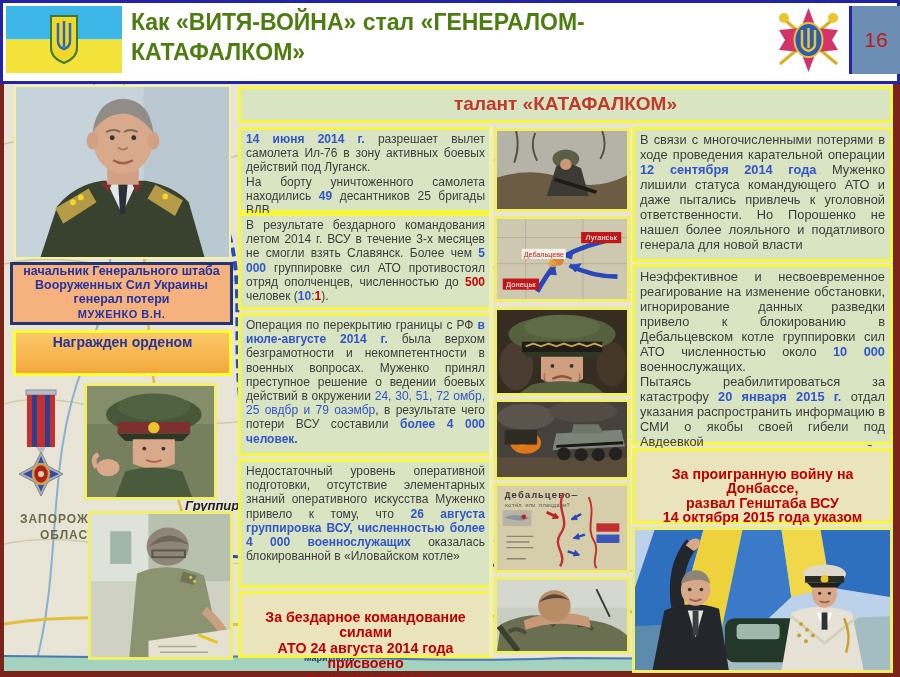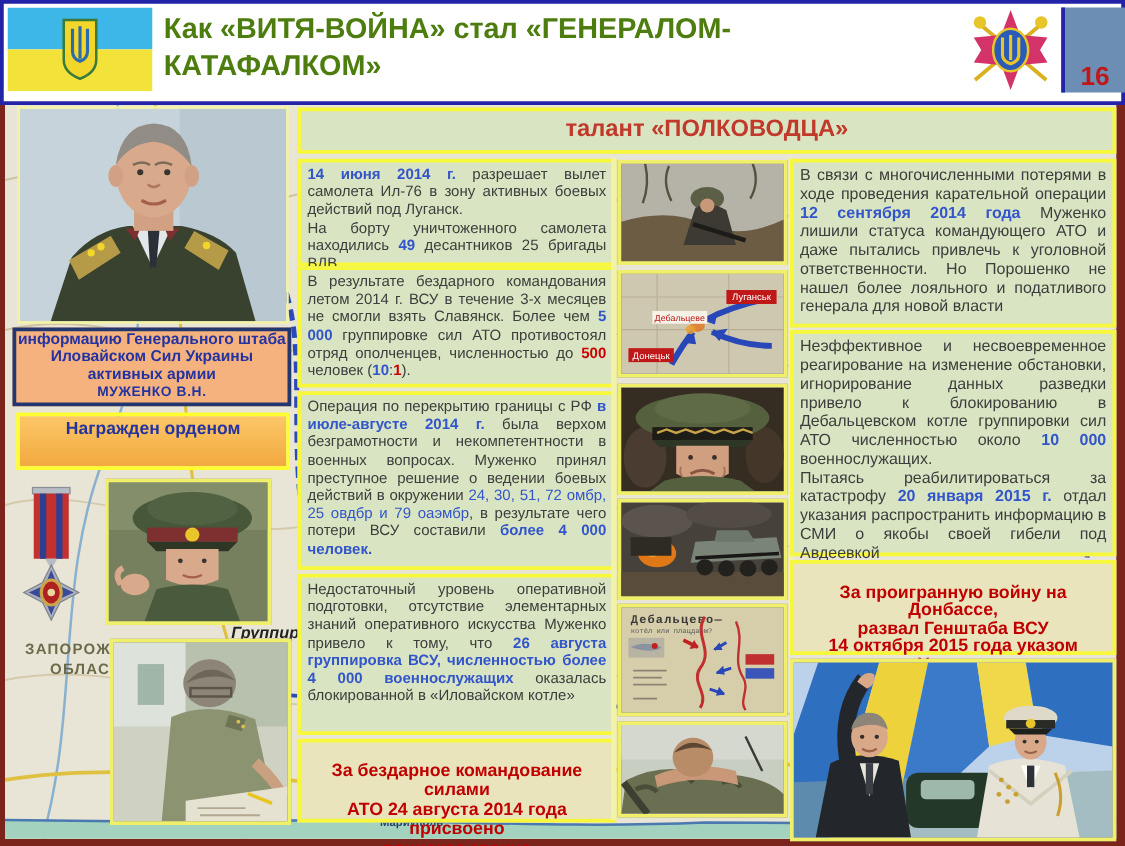--- a/index.html
+++ b/index.html
@@ -10,21 +10,21 @@
 
   
   .header{left:0;top:0;width:900px;height:84px;background:#ffffff;
           border:3px solid #2323a8;box-sizing:border-box;}
   .flag{left:3px;top:3px;width:116px;height:67px;}
   .page-title{left:128px;top:5px;width:636px;height:70px;color:#4d7c0f;font-weight:bold;
               font-size:23px;line-height:1.3;text-align:left;white-space:pre-line;}
   .emblem{left:767px;top:3px;width:77px;height:68px;background:#fff;}
   .pagebox{left:846px;top:3px;width:51px;height:68px;background:#6c8eb4;
            border-left:3px solid #2323a8;box-sizing:border-box;color:#c01818;
-           font-size:21px;font-weight:bold;display:flex;align-items:flex-end;justify-content:center;}
+           font-size:21px;font-weight:normal;display:flex;align-items:center;justify-content:center;}
 
   
   .mapbg{left:4px;top:84px;width:889px;height:587px;background:#e9e5d6;}
   .maplabel{position:absolute;color:#6b6b4a;font-weight:bold;letter-spacing:1px;font-size:12px;}
   .lbl-grup{color:#222;font-style:italic;font-weight:bold;font-size:13px;letter-spacing:0;}
   .lbl-city{color:#27406b;font-size:9px;font-weight:bold;letter-spacing:0;}
 
   
   .tblock{position:absolute;left:238px;width:255px;background:#d9e5c2;border:3px solid #f7f73c;
           box-sizing:border-box;padding:2px 5px;font-size:12px;line-height:14.2px;
@@ -39,22 +39,22 @@
 
   
   .portrait{left:14px;top:85px;width:217px;height:174px;border:2px solid #f3f3a2;box-sizing:border-box;}
   .caption{left:10px;top:262px;width:223px;height:63px;background:#f5b27f;border:3px solid #23366e;
            box-sizing:border-box;color:#2433a0;font-weight:bold;text-align:center;
            display:flex;flex-direction:column;justify-content:center;}
   .caption .c-sm{font-size:12.5px;line-height:14px;}
   .caption .c-lg{font-size:11px;line-height:17px;letter-spacing:.5px;}
   .award{left:13px;top:330px;width:219px;height:46px;background:linear-gradient(#fcc768,#f2a93e);
          border:3px solid #ffff30;box-sizing:border-box;color:#2433a0;font-weight:bold;
-         font-size:14px;line-height:18px;text-align:center;display:flex;flex-direction:row;
-         justify-content:center;}
+         font-size:14px;line-height:18px;text-align:center;display:flex;flex-direction:column;
+         justify-content:space-between;}
   .medal{left:14px;top:388px;width:54px;height:112px;}
   .photo{border:3px solid #f0ef69;box-sizing:border-box;background:#888;}
   .ph-cap{left:84px;top:383px;width:133px;height:117px;}
   .ph-desk{left:88px;top:511px;width:145px;height:149px;}
 
   
   .stripline{background:#f3f3a8;width:4px;}
   .p1{left:494px;top:128px;width:136px;height:84px;}
   .p2{left:494px;top:216px;width:136px;height:86px;}
   .p3{left:494px;top:307px;width:136px;height:89px;}
@@ -149,23 +149,23 @@
       <path d="M78,46 Q83,13 109,12 Q136,13 140,47 Q126,28 109,27 Q90,28 78,46 Z" fill="#918d86"></path>
       <path d="M92,46 q8,-4 14,0 M124,46 q-8,-4 -14,0" stroke="#7a6a58" stroke-width="2" fill="none"></path>
       <circle cx="98" cy="52" r="2.5" fill="#3a3430"></circle>
       <circle cx="120" cy="52" r="2.5" fill="#3a3430"></circle>
       <path d="M104,62 q5,4 10,0" stroke="#b07860" stroke-width="2" fill="none"></path>
       <path d="M99,75 q10,6 20,0" stroke="#a5604a" stroke-width="2.5" fill="none"></path>
     </svg>
   </div>
 
   <div class="abs caption">
-    <div class="c-sm">информацию Генерального штаба</div>
-    <div class="c-sm">Иловайском Сил Украины</div>
-    <div class="c-sm">активных армии</div>
+    <div class="c-sm">начальник Генерального штаба</div>
+    <div class="c-sm">Вооруженных Сил Украины</div>
+    <div class="c-sm">генерал потери</div>
     <div class="c-lg">МУЖЕНКО В.Н.</div>
   </div>
 
   <div class="abs award">
     <div>Награжден орденом</div>
   </div>
 
   <div class="abs medal">
     <svg width="100%" height="100%" viewBox="0 0 54 112" preserveAspectRatio="none">
       <rect x="12" y="2" width="30" height="5" fill="#b8bcc4" stroke="#8a8e96"></rect>
@@ -214,21 +214,21 @@
       <path d="M96,60 l14,4 -3,10 -14,-4 Z" fill="#6e7554"></path>
       <circle cx="104" cy="66" r="1.6" fill="#d8c050"></circle>
       <circle cx="108" cy="70" r="1.6" fill="#d8c050"></circle>
       <path d="M118,100 Q132,112 140,126" stroke="#c9a080" stroke-width="9" fill="none"></path>
       <path d="M60,132 L145,120 L145,149 L60,149 Z" fill="#e6e2d2"></path>
       <path d="M70,138 h40 M72,144 h50" stroke="#b0a890" stroke-width="1.5"></path>
       <path d="M112,126 l20,8" stroke="#e8c520" stroke-width="3"></path>
     </svg>
   </div>
 
-  <div class="abs sect">талант «ПОЛКОВОДЦА»</div>
+  <div class="abs sect">талант «КАТАФАЛКОМ»</div>
 
   <div class="tblock" style="top:127px;height:86px;"><span style="color: rgb(51, 85, 204); font-weight: bold;">14 июня 2014 г.</span><span> разрешает вылет самолета Ил-76 в зону активных боевых действий под Луганск.</span><br><span>На борту уничтоженного самолета находились </span><span style="color: rgb(51, 85, 204); font-weight: bold;">49</span><span> десантников 25 бригады ВДВ</span></div>
   <div class="tblock" style="top:213px;height:97px;"><span>В результате бездарного командования летом 2014 г. ВСУ в течение 3-х месяцев не смогли взять Славянск. Более чем </span><span style="color: rgb(51, 85, 204); font-weight: bold;">5 000</span><span> группировке сил АТО противостоял отряд ополченцев, численностью до </span><span style="color: rgb(204, 0, 0); font-weight: bold;">500</span><span> человек (</span><span style="color: rgb(51, 85, 204); font-weight: bold;">10</span><span>:</span><span style="color: rgb(204, 0, 0); font-weight: bold;">1</span><span>).</span></div>
   <div class="tblock" style="top:313px;height:143px;"><span>Операция по перекрытию границы с РФ </span><span style="color: rgb(51, 85, 204); font-weight: bold;">в июле-августе 2014 г.</span><span> была верхом безграмотности и некомпетентности в военных вопросах. Муженко принял преступное решение о ведении боевых действий в окружении </span><span style="color: rgb(51, 85, 204);">24, 30, 51, 72 омбр, 25 овдбр и 79 оаэмбр</span><span>, в результате чего потери ВСУ составили </span><span style="color: rgb(51, 85, 204); font-weight: bold;">более 4 000 человек.</span></div>
   <div class="tblock" style="top:459px;height:129px;"><span>Недостаточный уровень оперативной подготовки, отсутствие элементарных знаний оперативного искусства Муженко привело к тому, что </span><span style="color: rgb(51, 85, 204); font-weight: bold;">26 августа группировка ВСУ, численностью более 4 000 военнослужащих</span><span> оказалась блокированной в «Иловайском котле»</span></div>
   <div class="rblock rtext" style="left:238px;top:591px;width:255px;height:67px;">За бездарное командование силами
 АТО 24 августа 2014 года присвоено
 воинское звание
 «генерал-полковник»</div>
 

